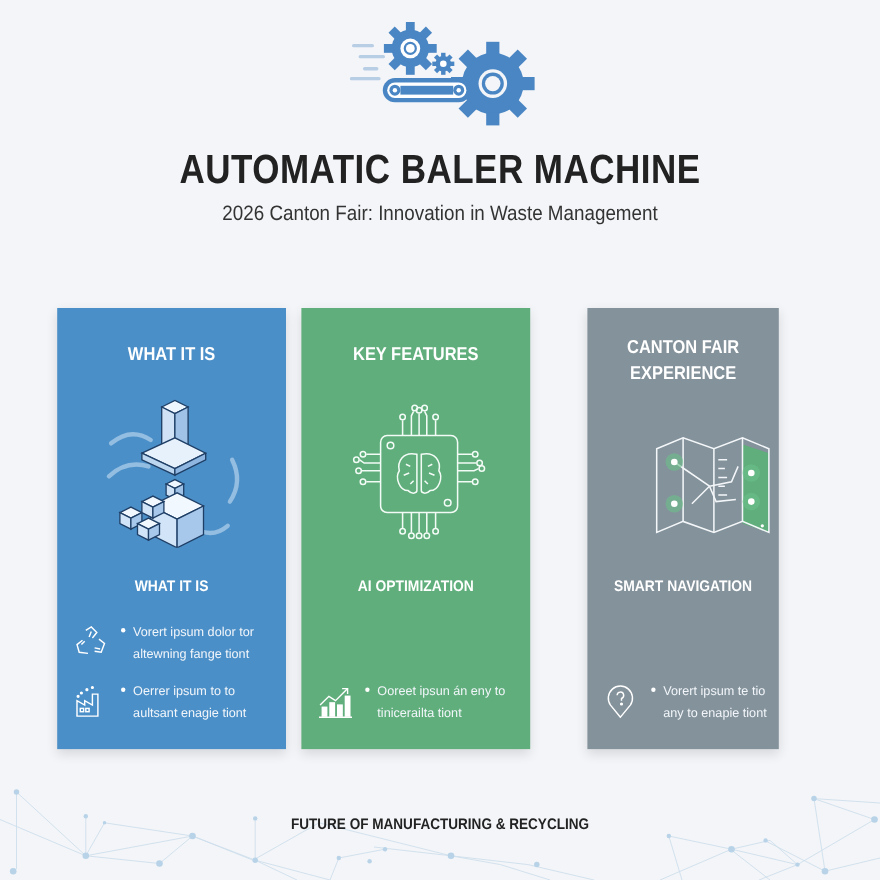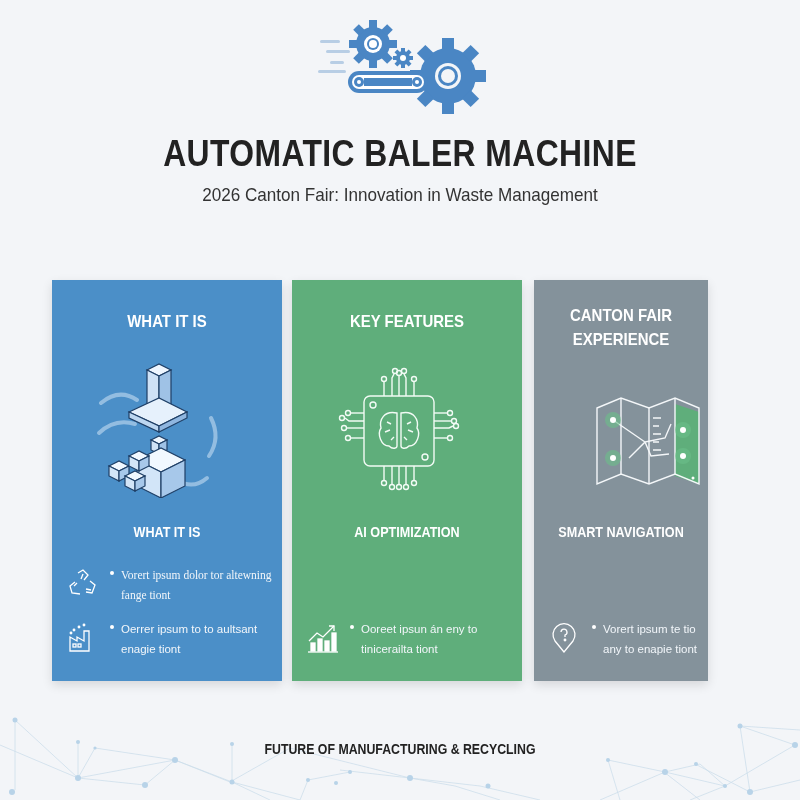--- a/index.html
+++ b/index.html
@@ -13,45 +13,45 @@
   .title {
     position:absolute; left:0; width:800px; top:133px; text-align:center;
     font-size:37px; font-weight:bold; color:#222; letter-spacing:0.5px;
     transform:scaleX(0.86); transform-origin:center;
   }
   .subtitle {
     position:absolute; left:0; width:800px; top:184px; text-align:center;
     font-size:19px; color:#333; transform:scaleX(0.9); transform-origin:center;
   }
   .card {
-    position:absolute; top:280px; height:401px; width:230px;
+    position:absolute; top:280px; height:401px; width:208px;
     box-shadow:0 4px 10px rgba(0,0,0,0.12);
     color:#fff;
   }
   .card.blue { left:52px; background:#4b8fc8; }
-  .card.green { left:292px; background:#5fae7b; }
+  .card.green { left:274px; background:#5fae7b; }
   .card.gray { left:534px; background:#84929b; width:174px; }
   .card-head {
     position:absolute; left:0; right:0; top:30px; text-align:center;
     font-size:17px; font-weight:bold; line-height:24px;
     transform:scaleX(0.88);
   }
   .card-art { position:absolute; left:37px; top:78px; width:140px; height:140px; }
   .card-sub {
     position:absolute; left:0; right:0; top:244px; text-align:center;
     font-size:14px; font-weight:bold; transform:scaleX(0.9);
   }
   .item { position:absolute; left:14px; right:8px; height:44px; }
   .item .ico { position:absolute; left:0; top:2px; width:34px; height:34px; }
   .item .bullet { position:absolute; left:44px; top:6px; width:4px; height:4px; border-radius:50%; background:#fff; }
   .item .txt {
     position:absolute; left:55px; top:0; right:0;
     font-size:11.5px; line-height:20px; color:#f2f6fa;
   }
-  .item.i1 { top:285px;font-family:Liberation Serif, serif; }
+  .item.i1 { top:285px; }
   .item.i2 { top:339px; }
   .footer {
     position:absolute; left:0; width:800px; top:741px; text-align:center;
     font-size:14px; font-weight:bold; color:#222; transform:scaleX(0.88);
   }
 </style>
 </head>
 <body>
 
 <svg class="network-bg" viewBox="0 0 800 100">

